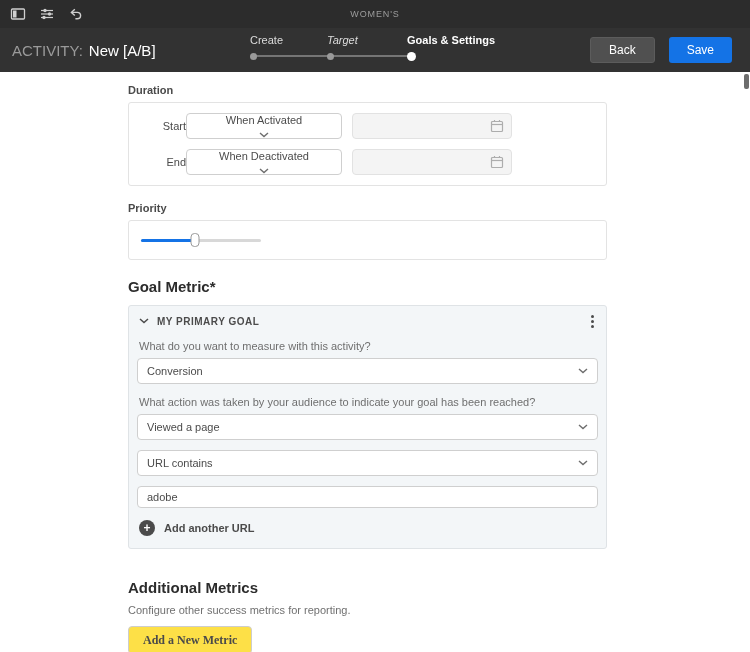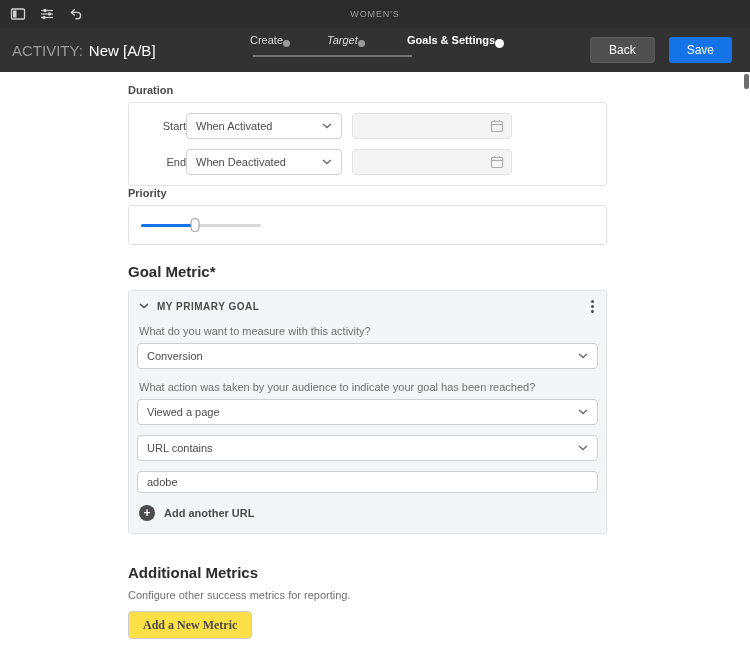--- a/index.html
+++ b/index.html
@@ -21,21 +21,21 @@
   .activity-name { color:#fff; }
   .header-actions { margin-left:auto; display:flex; gap:14px; align-items:center; }
   .btn { height:26px; padding:0 18px; border:none; border-radius:3px; font-size:12px;
          font-family:inherit; cursor:pointer; }
   .btn-back { background:#505050; color:#fff; border:1px solid #5c5c5c; }
   .btn-save { background:#1473e6; color:#fff; }
 
   
   .stepper { position:absolute; left:50%; transform:translateX(-50%); top:6px; width:250px; height:32px; }
   .stepper-line { position:absolute; left:3px; width:159px; top:21px; height:2px; background:#757575; }
-  .step { position:absolute; top:0; display:flex; flex-direction:row; align-items:flex-start; cursor:pointer; }
+  .step { position:absolute; top:0; display:flex; flex-direction:column; align-items:flex-start; cursor:pointer; }
   .step.s1 { left:0; } .step.s2 { left:77px;font-style:italic; } .step.s3 { left:157px; }
   .step-label { font-size:11px; line-height:13px; color:#dcdcdc; white-space:nowrap; }
   .step.active .step-label { color:#fff; font-weight:bold; }
   .step-dot { width:7px; height:7px; border-radius:50%; background:#9a9a9a; margin-top:6px; z-index:1; }
   .step.active .step-dot { width:9px; height:9px; background:#fff; margin-top:5px; }
 
   
   .scroll-thumb { position:absolute; right:1px; top:74px; width:5px; height:15px;
                   background:#6d6d6d; border-radius:2px; }
 
@@ -43,26 +43,26 @@
   .content { padding:12px 0 0 128px; position:relative; }
   .field-label { font-size:11px; font-weight:bold; color:#4a4a4a; margin:0 0 6px; }
   .card { width:479px; border:1px solid #e3e3e3; border-radius:3px; background:#fff; }
   .duration-card { padding:10px 12px; }
   .duration-row { display:flex; align-items:center; }
   .duration-row + .duration-row { margin-top:10px; }
   .duration-row-label { width:45px; font-size:11px; color:#4a4a4a;text-align:right; }
   .select { height:26px; border:1px solid #cfcfcf; border-radius:4px; background:#fff;
             display:flex; align-items:center; justify-content:space-between; padding:0 9px;
             font-size:11px; color:#4b4b4b; cursor:pointer; }
-  .select-sm { width:156px; }
+  .select-sm { width:156px;flex-direction:column; }
   .datefield { width:160px; height:26px; margin-left:10px; background:#f4f4f4;
                border:1px solid #e2e2e2; border-radius:4px; display:flex; align-items:center;
                justify-content:flex-end; padding:0 7px; }
 
-  .priority-label { margin-top:1px; }
+  .priority-label { margin-top:16px; }
   .priority-card { height:40px; display:flex; align-items:center; padding:0 12px; }
   .slider { position:relative; width:120px; height:14px; }
   .slider-track { position:absolute; top:6px; left:0; right:0; height:3px; background:#d8d8d8; border-radius:2px; }
   .slider-fill  { position:absolute; top:6px; left:0; height:3px; background:#1473e6; border-radius:2px; width:45%; }
   .slider-handle{ position:absolute; top:0; left:45%; width:9px; height:14px; background:#fff;
                   border:1px solid #9a9a9a; border-radius:4px; transform:translateX(-50%); cursor:pointer; }
 
   .h2 { font-size:15px; font-weight:bold; color:#2c2c2c; }
   .goal-heading { margin-top:18px; margin-bottom:10px; }
 

